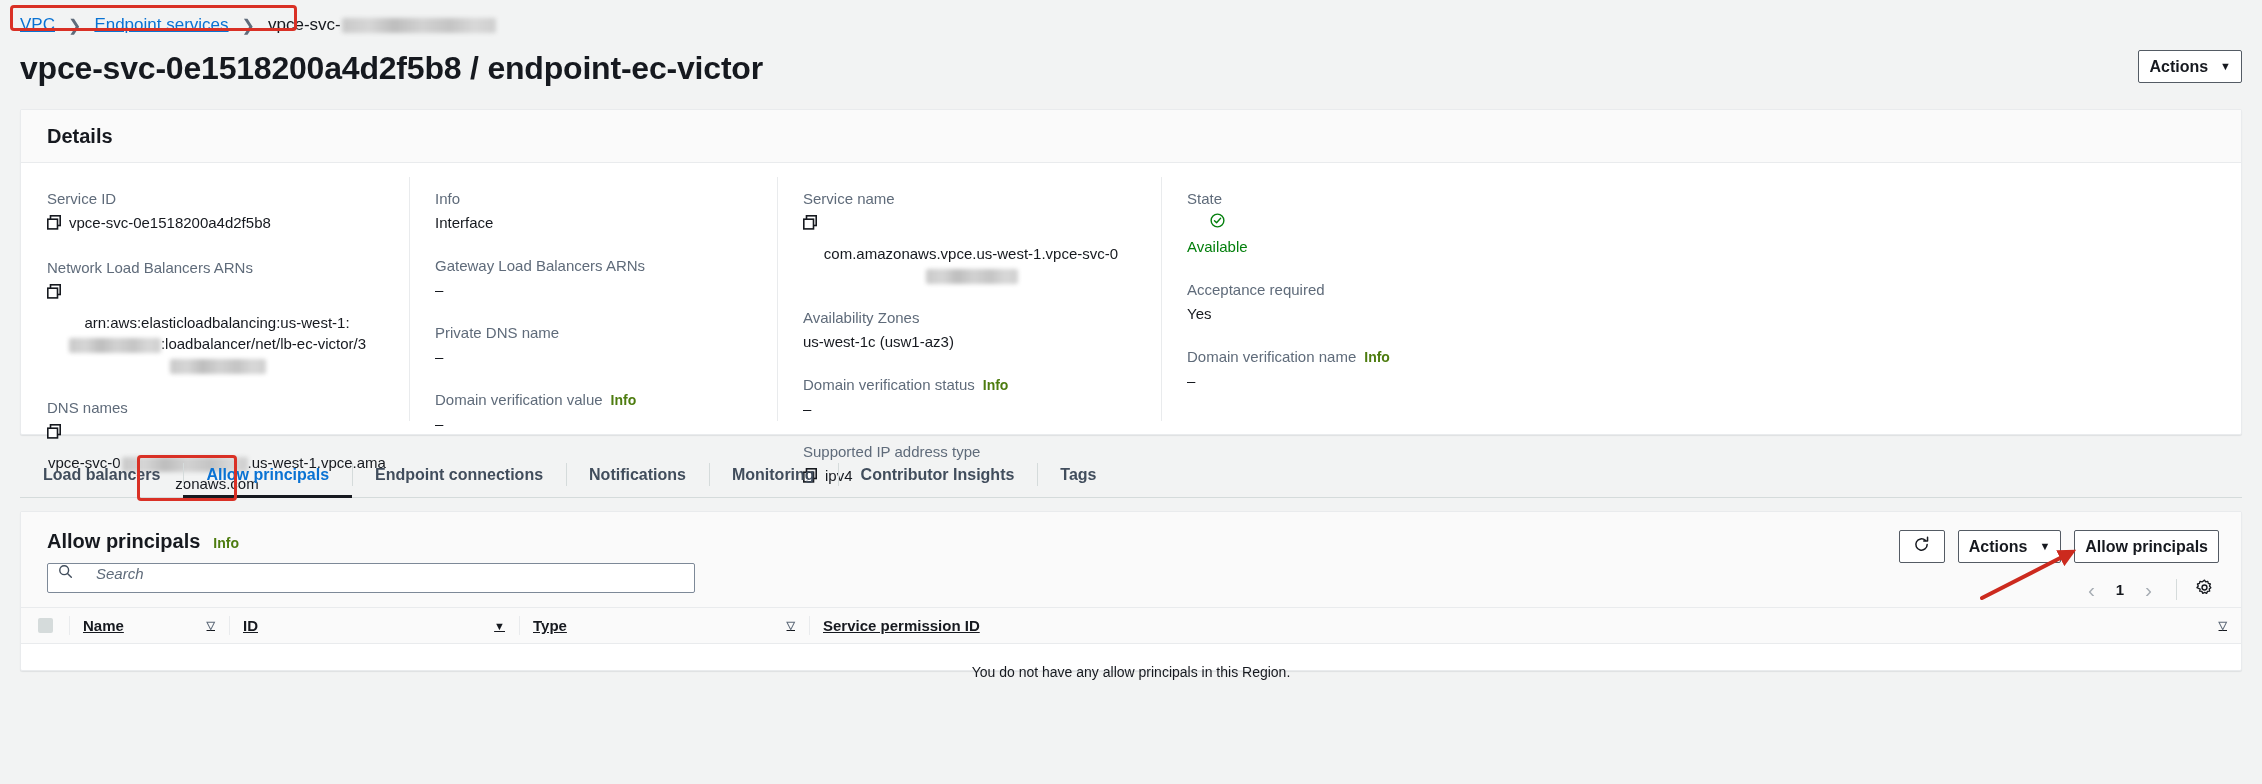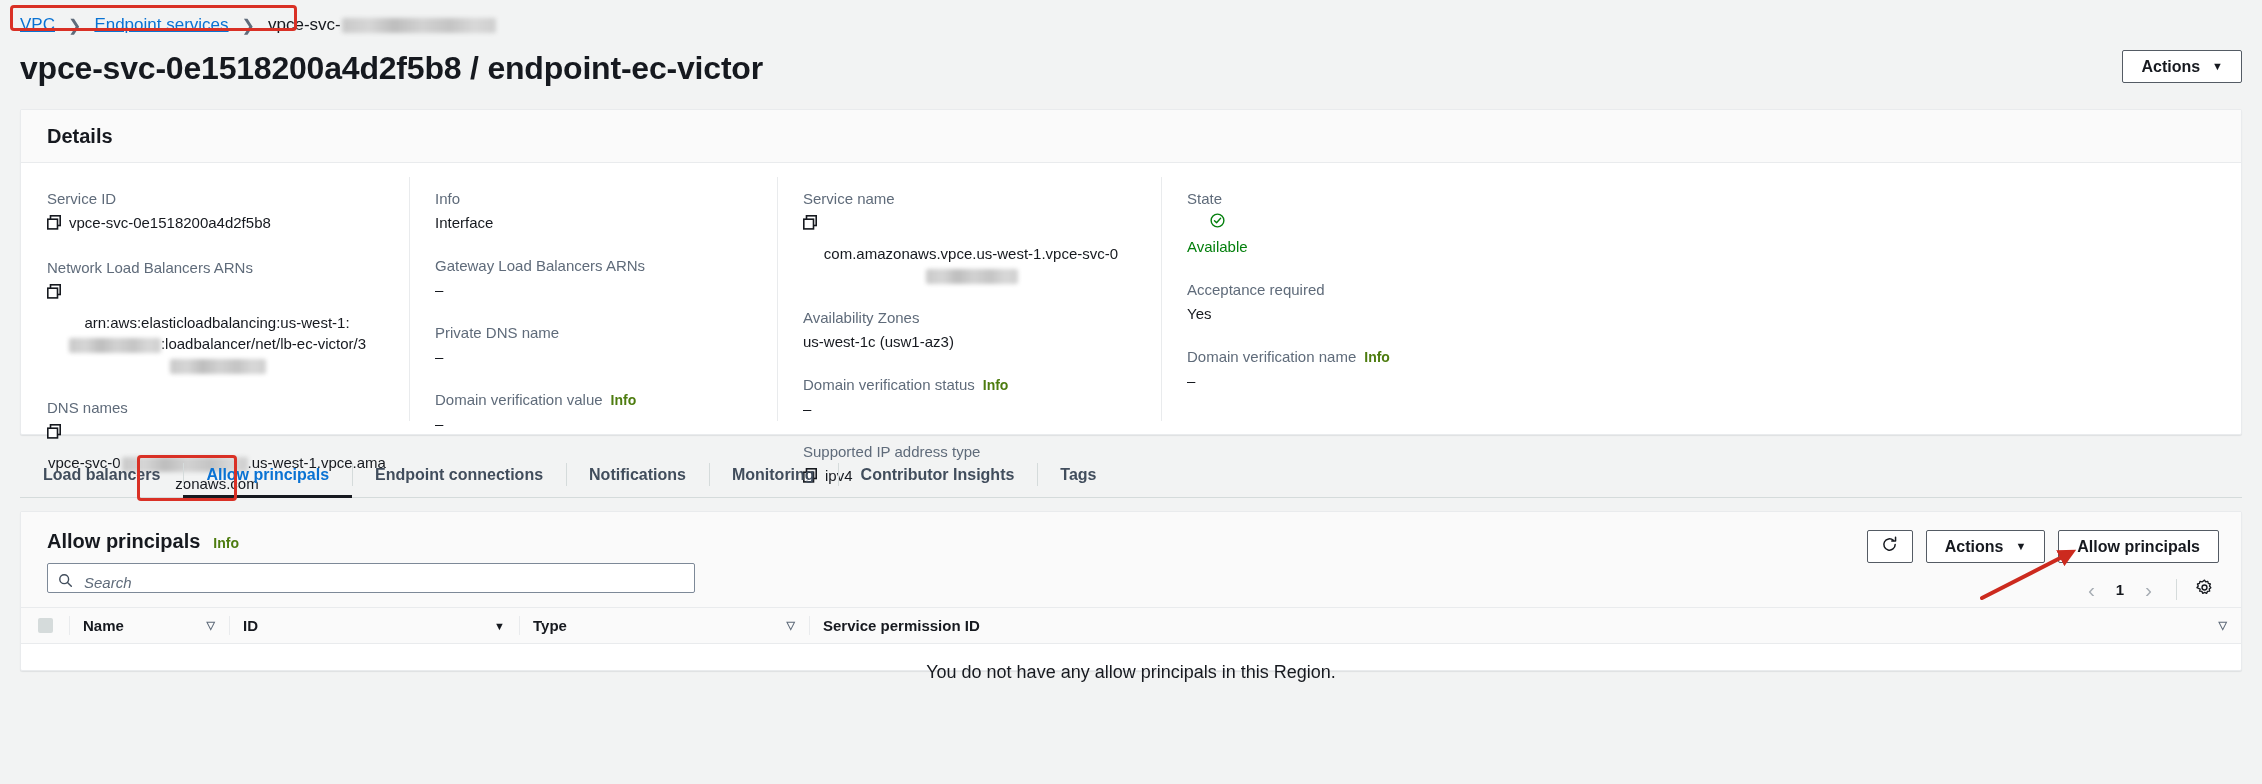--- a/index.html
+++ b/index.html
@@ -24,21 +24,21 @@
   .anno-box { position: absolute; border: 3px solid #d93025; border-radius: 4px; pointer-events: none; }
   #anno-breadcrumb { left: 10px; top: 5px; width: 287px; height: 26px; }
 
   
   .title-row { position: absolute; left: 20px; top: 48px; right: 20px; height: 40px; }
   .page-title { font-size: 32px; font-weight: 700; color: #16191f; letter-spacing: -0.2px; line-height: 40px; margin: 0; }
   .btn {
     display: inline-flex; align-items: center; justify-content: center;
     background: #fff; border: 1px solid #545b64; border-radius: 2px;
     color: #16191f; font-size: 16px; font-weight: 700;
-    padding: 0 18px; height: 33px; cursor: pointer; white-space: nowrap;
+    padding: 0 10px; height: 33px; cursor: pointer; white-space: nowrap;
     font-family: "Liberation Sans", sans-serif;
   }
   .btn .caret { margin-left: 12px; font-size: 11px; line-height: 1; }
   #actions-top { position: absolute; right: 0; top: 2px; }
 
   
   .card { position: absolute; background: #fff; border: 1px solid #e9ebed; border-radius: 2px;
           box-shadow: 0 1px 1px 0 rgba(0,28,36,.08); }
   #details-card { left: 20px; top: 109px; width: 2222px; height: 326px; }
   .card-head { height: 53px; border-bottom: 1px solid #e9ebed; background: #fafafa;
@@ -75,50 +75,50 @@
   #anno-tab { left: 137px; top: 455px; width: 100px; height: 46px; }
 
   
   #principals-card { left: 20px; top: 511px; width: 2222px; height: 160px; }
   .panel-head { display: flex; align-items: flex-start; padding: 18px 22px 0 26px; height: 96px; background: #fafafa;
                 border-bottom: 1px solid #e9ebed; position: relative; }
   .panel-left { flex: 1 1 auto; }
   .panel-title-row { display: flex; align-items: baseline; gap: 13px; }
   .panel-title { font-size: 20px; font-weight: 700; margin: 0; color: #16191f; }
   .search-box { margin-top: 10px; width: 648px; height: 30px; background: #fff;
-                border: 1px solid #7d8998; border-radius: 2px; display: flex; align-items: flex-end;
-                padding: 0 10px; gap: 9px; }
+                border: 1px solid #7d8998; border-radius: 2px; display: flex; align-items: flex-start;
+                padding: 0 10px; gap: 21px; }
   .search-box input { border: 0; outline: 0; font-size: 15px; font-style: italic; color: #5f6b7a;
                       background: transparent; width: 100%; font-family: "Liberation Sans", sans-serif; }
   .search-box input::placeholder { color: #5f6b7a; font-style: italic; opacity: 1; }
   .panel-right { flex: 0 0 auto; display: flex; flex-direction: column; align-items: flex-end; }
   .btn-row { display: flex; gap: 13px; align-items: center; }
   .icon-btn { width: 46px; padding: 0; }
   .pager { display: flex; align-items: center; gap: 4px; margin-top: 12px; height: 28px; }
   .pg-arrow { color: #a7adb4; font-size: 21px; padding: 0 11px; cursor: pointer; user-select: none; line-height: 1; }
   .pg-num { font-size: 15px; font-weight: 700; color: #16191f; min-width: 20px; text-align: center; }
   .pg-div { width: 1px; height: 21px; background: #d5dbdb; margin: 0 9px; }
   .gear-btn { cursor: pointer; display: flex; align-items: center; padding: 0 6px; }
 
   
   .thead { display: flex; align-items: flex-start; height: 36px; background: #fafafa;
-           border-bottom: 1px solid #e9ebed; font-size: 15px; font-weight: 700; color: #16191f; }
+           border-bottom: 1px solid #e9ebed; font-size: 15px; font-weight: 700; color: #16191f; text-decoration: underline; }
   .th { display: flex; align-items: center; position: relative; height: 100%; padding: 0 14px; }
   .th + .th::before { content: ""; position: absolute; left: 0; top: 8px; bottom: 8px; width: 1px; background: #e9ebed; }
   .th .sortico { margin-left: auto; padding-left: 18px; color: #16191f; font-size: 11px; cursor: pointer; }
   .th .sortico.muted { color: #5f6b7a; }
   .th-check { flex: 0 0 48px; justify-content: center; padding: 0; }
   .th-check::before { display: none; }
   .chk { width: 15px; height: 15px; background: #d5dbdb; border-radius: 2px; cursor: pointer; }
   .th-name { flex: 0 0 160px; }
   .th-id   { flex: 0 0 290px; }
   .th-type { flex: 0 0 290px; }
   .th-perm { flex: 1 1 auto; }
   .empty-row { display: flex; align-items: center; justify-content: center; height: 56px;
-               font-size: 18px; color: #16191f; }
+               font-size: 14px; color: #16191f; }
 
   
   #anno-arrow { position: absolute; left: 1960px; top: 540px; width: 220px; height: 70px; pointer-events: none; }
 </style>
 </head>
 <body>
 
 <div class="page">
 
   <div class="breadcrumb-wrap">

